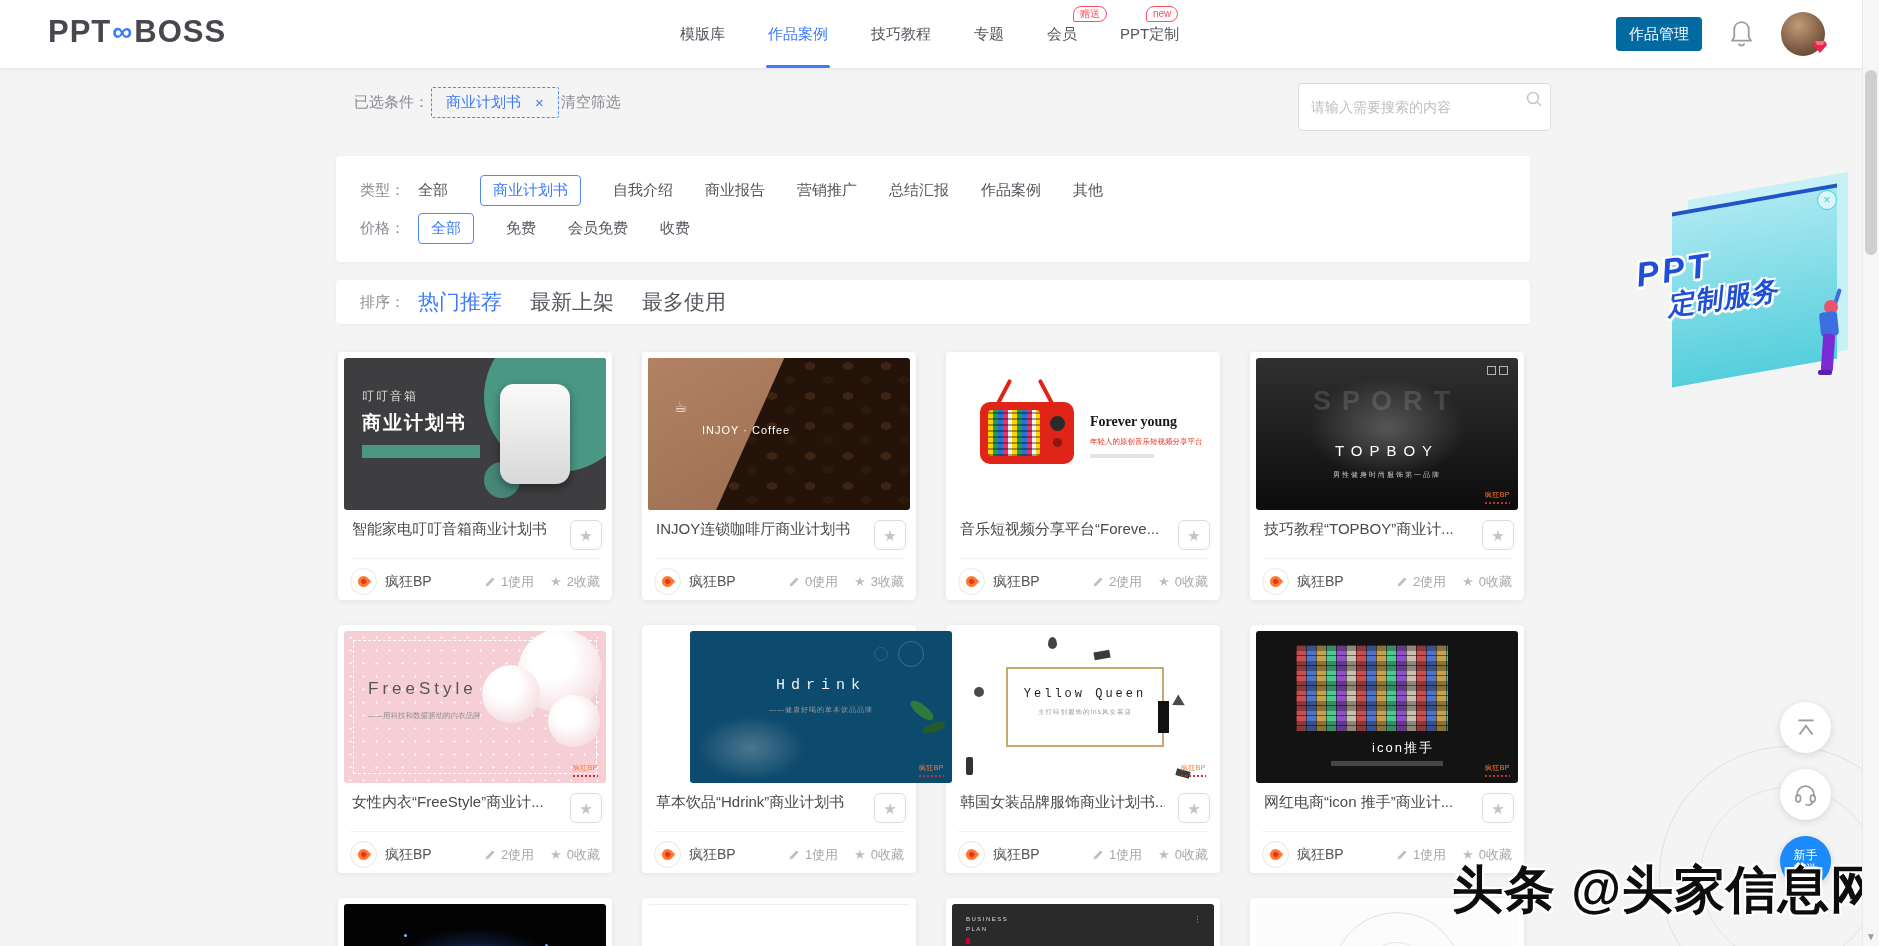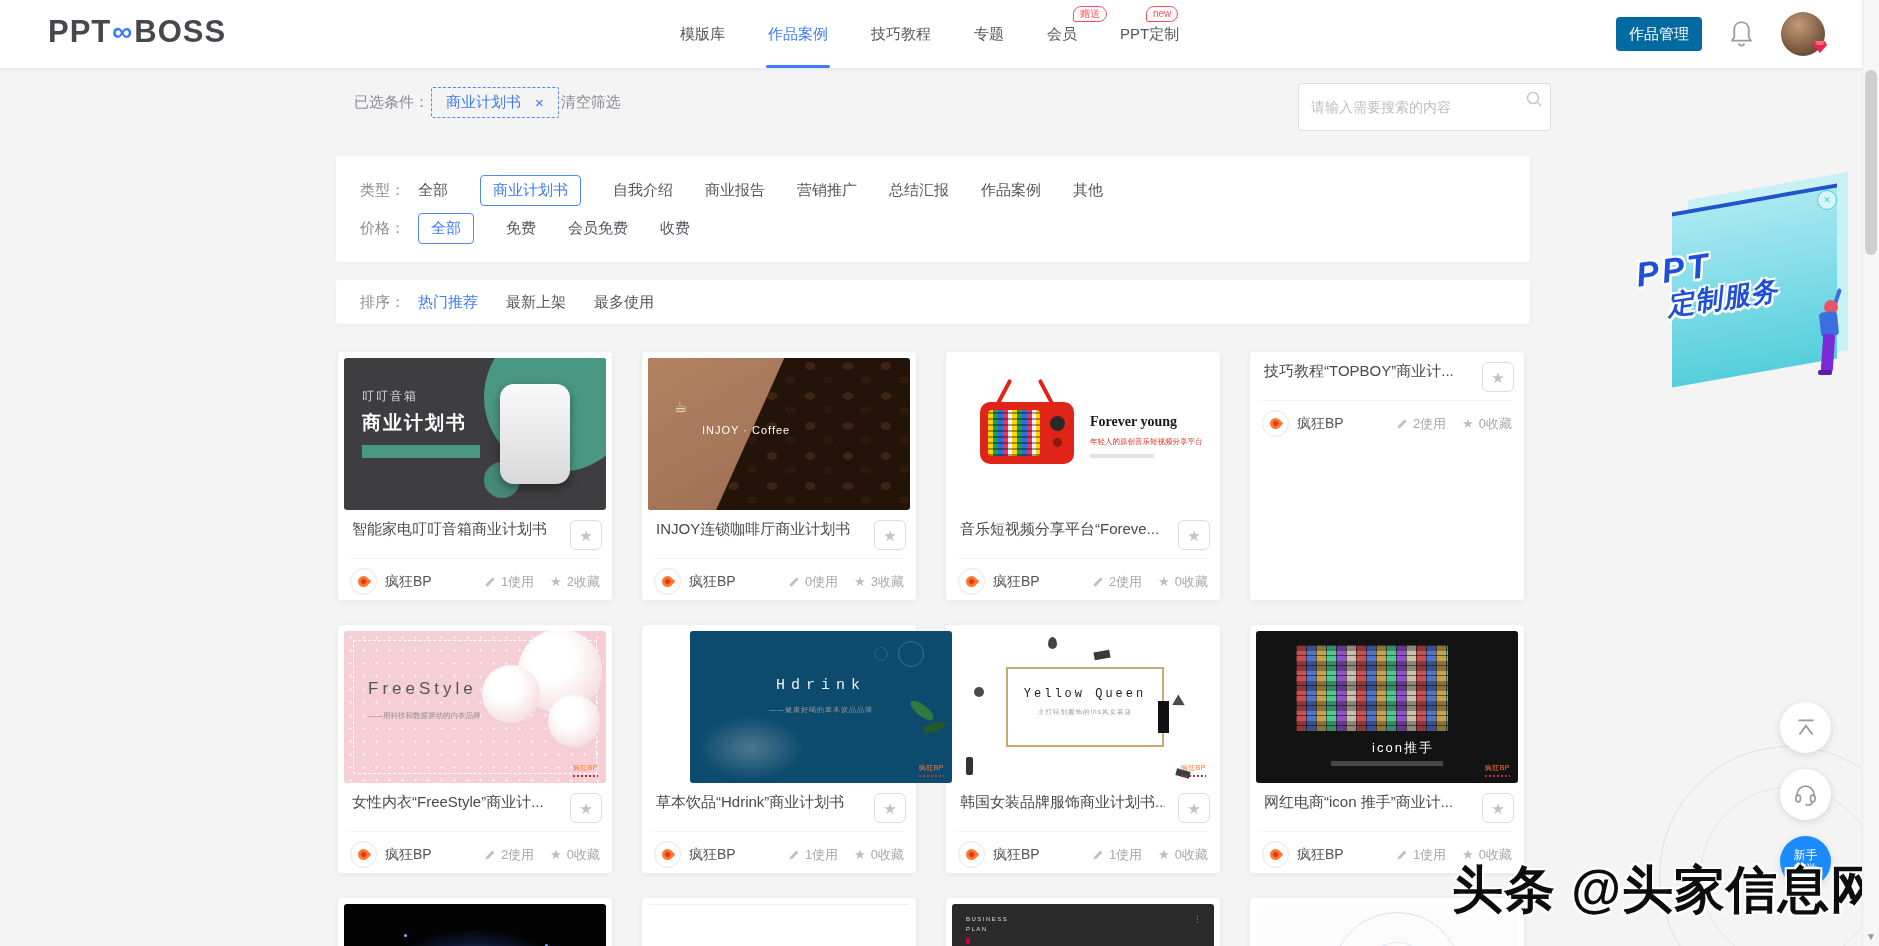--- a/index.html
+++ b/index.html
@@ -46,21 +46,21 @@
   
   .panel { position:absolute; background:#fff; border-radius:4px; box-shadow:0 1px 4px rgba(0,0,0,.04); }
   .panel-filters { left:336px; top:156px; width:1194px; height:106px; padding:15px 24px; }
   .panel-sort { left:336px; top:280px; width:1194px; height:44px; padding:0 24px; display:flex; align-items:center; }
   .f-row { display:flex; align-items:center; height:38px; }
   .f-label { font-size:15px; color:#8a8a92; width:58px; }
   .f-opts { display:flex; align-items:center; gap:32px; }
   .f-opt { font-size:15px; color:#55555e; cursor:pointer; }
   .f-opt.on { border:1px solid #4f87f5; color:#3e7bfa; border-radius:4px; padding:5px 12px; }
   .sort-opts { display:flex; align-items:center; gap:28px; }
-  .sort-opt { font-size:15px; color:#55555e; cursor:pointer; }
+  .sort-opt { font-size:21px; color:#55555e; cursor:pointer; }
   .sort-opt.on { color:#3e7bfa; }
   
   .cards { position:absolute; left:338px; top:352px; width:1220px; display:flex; flex-wrap:wrap;
     gap:25px 30px; }
   .card { width:274px; height:248px; background:#fff; border-radius:4px;
     box-shadow:0 1px 6px rgba(0,0,0,.07); cursor:pointer; }
   .thumb { position:relative; margin:6px 6px 0; width:262px; height:152px; border-radius:3px; overflow:hidden; }
   .title-row { display:flex; justify-content:space-between; padding:10px 10px 8px 14px; }
   .title-row h3 { font-size:15px; font-weight:400; color:#4a4a4a; white-space:nowrap; overflow:hidden; max-width:205px; }
   .fav-btn { width:32px; height:30px; border:1px solid #dcdcdc; border-radius:6px; background:#fff;
@@ -398,20 +398,30 @@
           <span>2使用</span>
         </span>
       <span class="meta m2">
           <span class="mstar">★</span>
           <span>0收藏</span>
         </span>
     </div>
   </article>
 
   <article class="card">
+    <div class="thumb t4">
+      <div class="sport">SPORT</div>
+      <div class="brand">TOPBOY</div>
+      <div class="sub">男性健身时尚服饰第一品牌</div>
+      <div class="corner">
+          <i></i>
+          <i></i>
+        </div>
+      <div class="bp-mark">疯狂BP</div>
+    </div>
     <div class="title-row">
         <h3>技巧教程“TOPBOY”商业计...</h3>
       <button class="fav-btn"><span>★</span></button>
       </div>
     <div class="card-footer">
       <span class="author-ic">
           <span class="flame"></span>
         </span>
       <span class="author-name">疯狂BP</span>
       <span class="meta m1">

